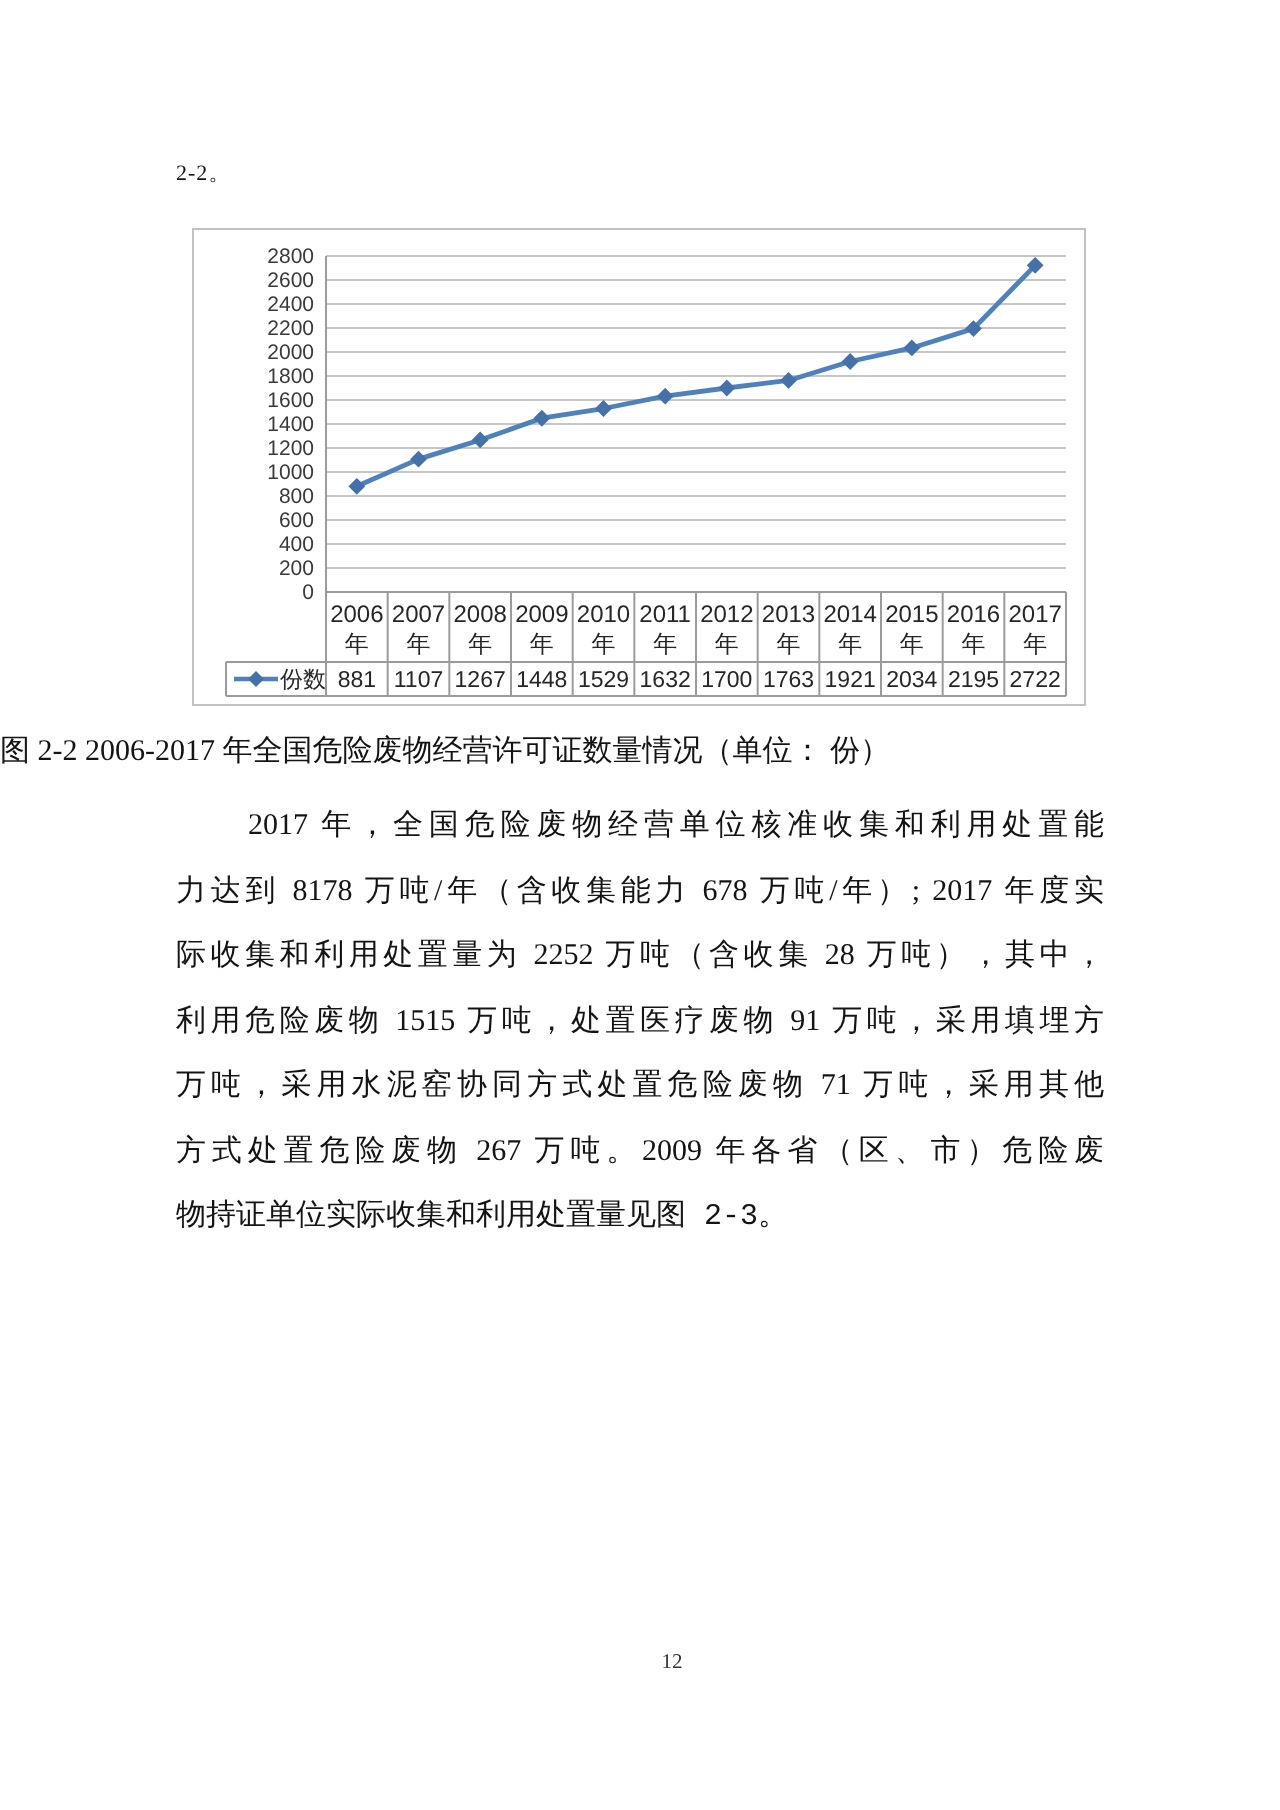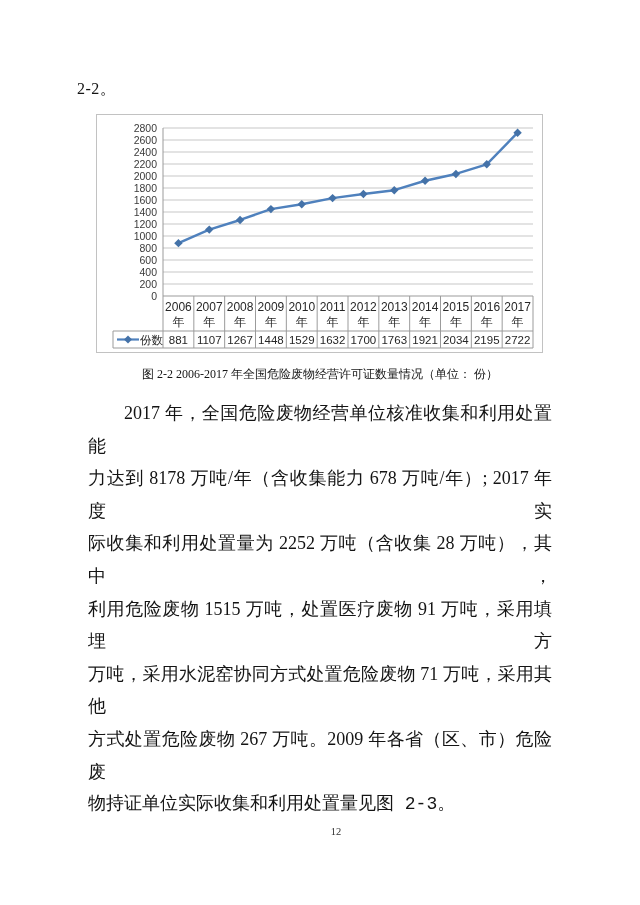--- a/index.html
+++ b/index.html
@@ -5,40 +5,40 @@
   html,body{margin:0;padding:0;background:#ffffff;}
   .page{
     position:relative;
     width:640px;height:905px;
     background:#ffffff;
     font-family:"Liberation Serif","DejaVu Serif",serif;
     color:#141414;
     overflow:hidden;
   }
   .page-label{
-    position:absolute;left:77px;top:79px;
-    font-size:16px;letter-spacing:0.5px;
+    position:absolute;left:88px;top:79px;
+    font-size:11px;letter-spacing:0.5px;
   }
   .chart-box{
     position:absolute;left:96px;top:114px;
     width:445px;height:237px;
     border:1px solid #c2c2c2;
     margin:0;background:#ffffff;
   }
   .chart-box svg{display:block;}
   .tick{font-family:"Liberation Sans","DejaVu Sans",sans-serif;font-size:10.5px;fill:#3a3a3a;}
   .cat{font-family:"Liberation Sans","DejaVu Sans",sans-serif;font-size:12px;fill:#262626;}
   .val{font-family:"Liberation Sans","DejaVu Sans",sans-serif;font-size:11.5px;fill:#262626;}
   .caption{
     position:absolute;left:0;top:366px;width:640px;
-    text-align:center;font-size:12px;
+    font-size:15px;
   }
   .body-text{
     position:absolute;left:88px;top:397px;width:464px;
-    font-size:18px;line-height:32.6px;
+    font-size:15px;line-height:32.6px;
   }
   .body-text .line{
     text-align:justify;
     text-align-last:justify;
     text-justify:inter-ideograph;
     white-space:normal;
   }
   .body-text .line.first{text-indent:36px;}
   .body-text .line.last{text-align-last:left;font-family:Liberation Mono, monospace;}
   .page-number{

